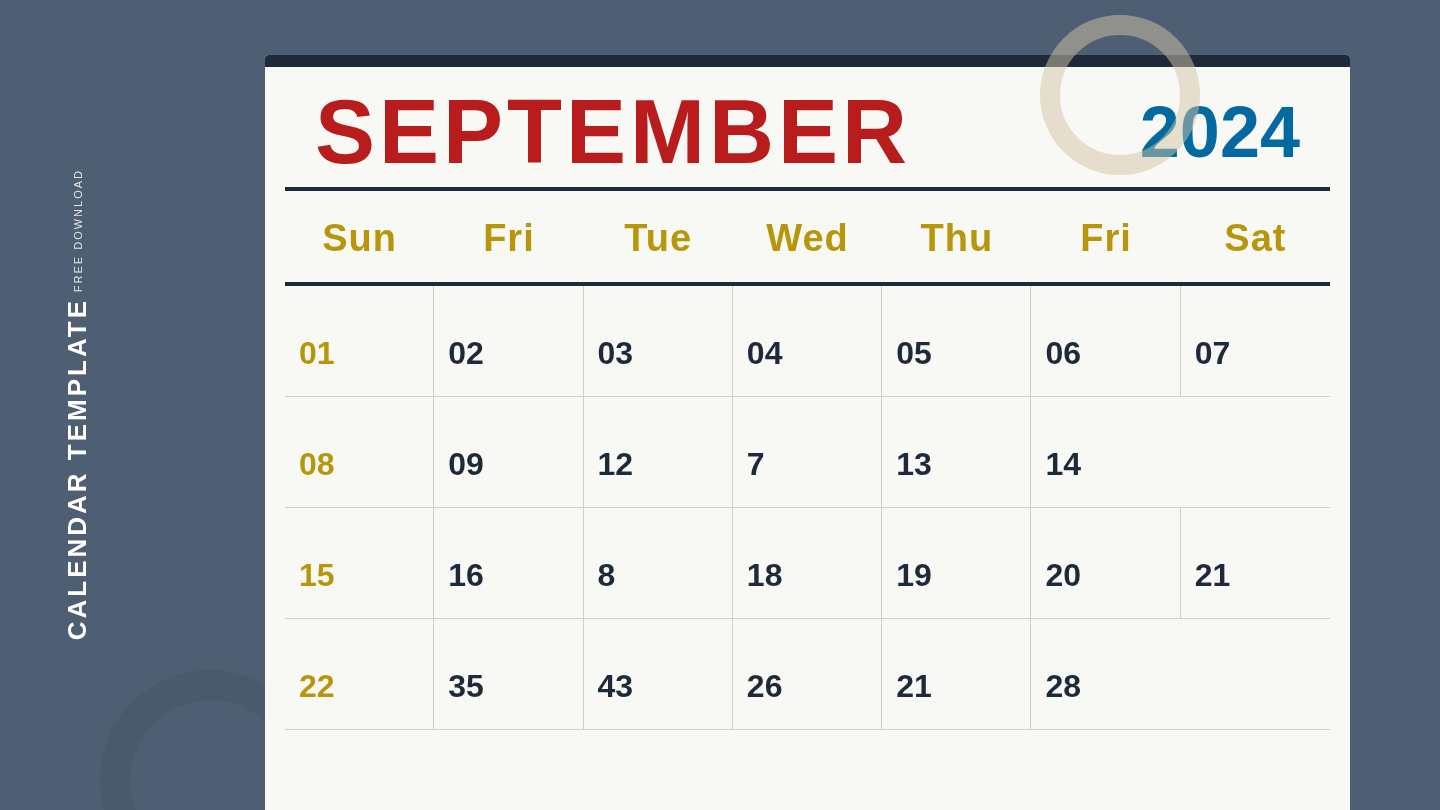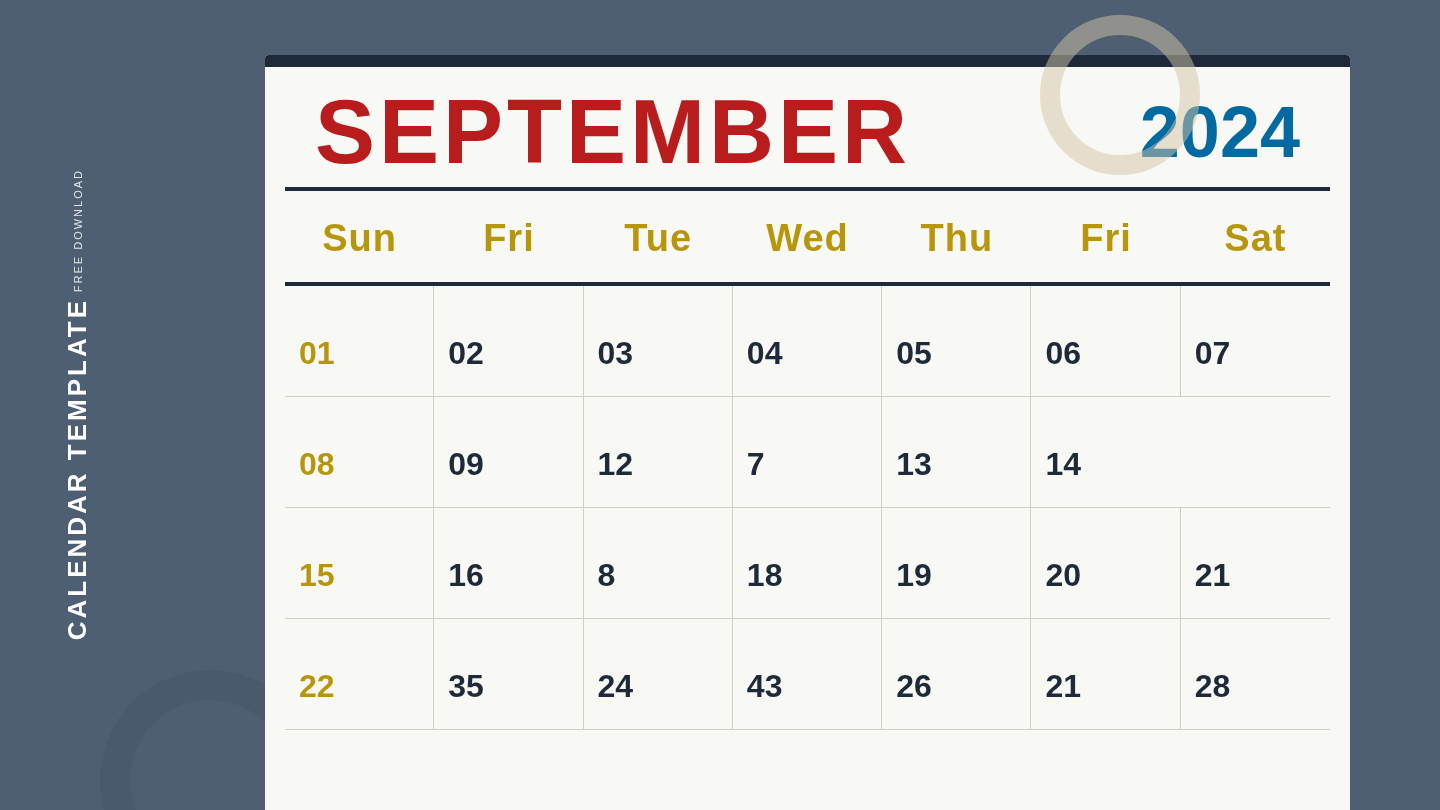--- a/index.html
+++ b/index.html
@@ -296,23 +296,20 @@
     </div>
 
     <div class="calendar-row">
       <div class="calendar-cell">
         <span class="day-number sunday">22</span>
       </div>
       <div class="calendar-cell">
         <span class="day-number">35</span>
       </div>
       <div class="calendar-cell">
-        <span class="day-number">24</span>
-      </div>
-      <div class="calendar-cell">
         <span class="day-number">43</span>
       </div>
       <div class="calendar-cell">
         <span class="day-number">26</span>
       </div>
       <div class="calendar-cell">
         <span class="day-number">21</span>
       </div>
       <div class="calendar-cell">
         <span class="day-number">28</span>

